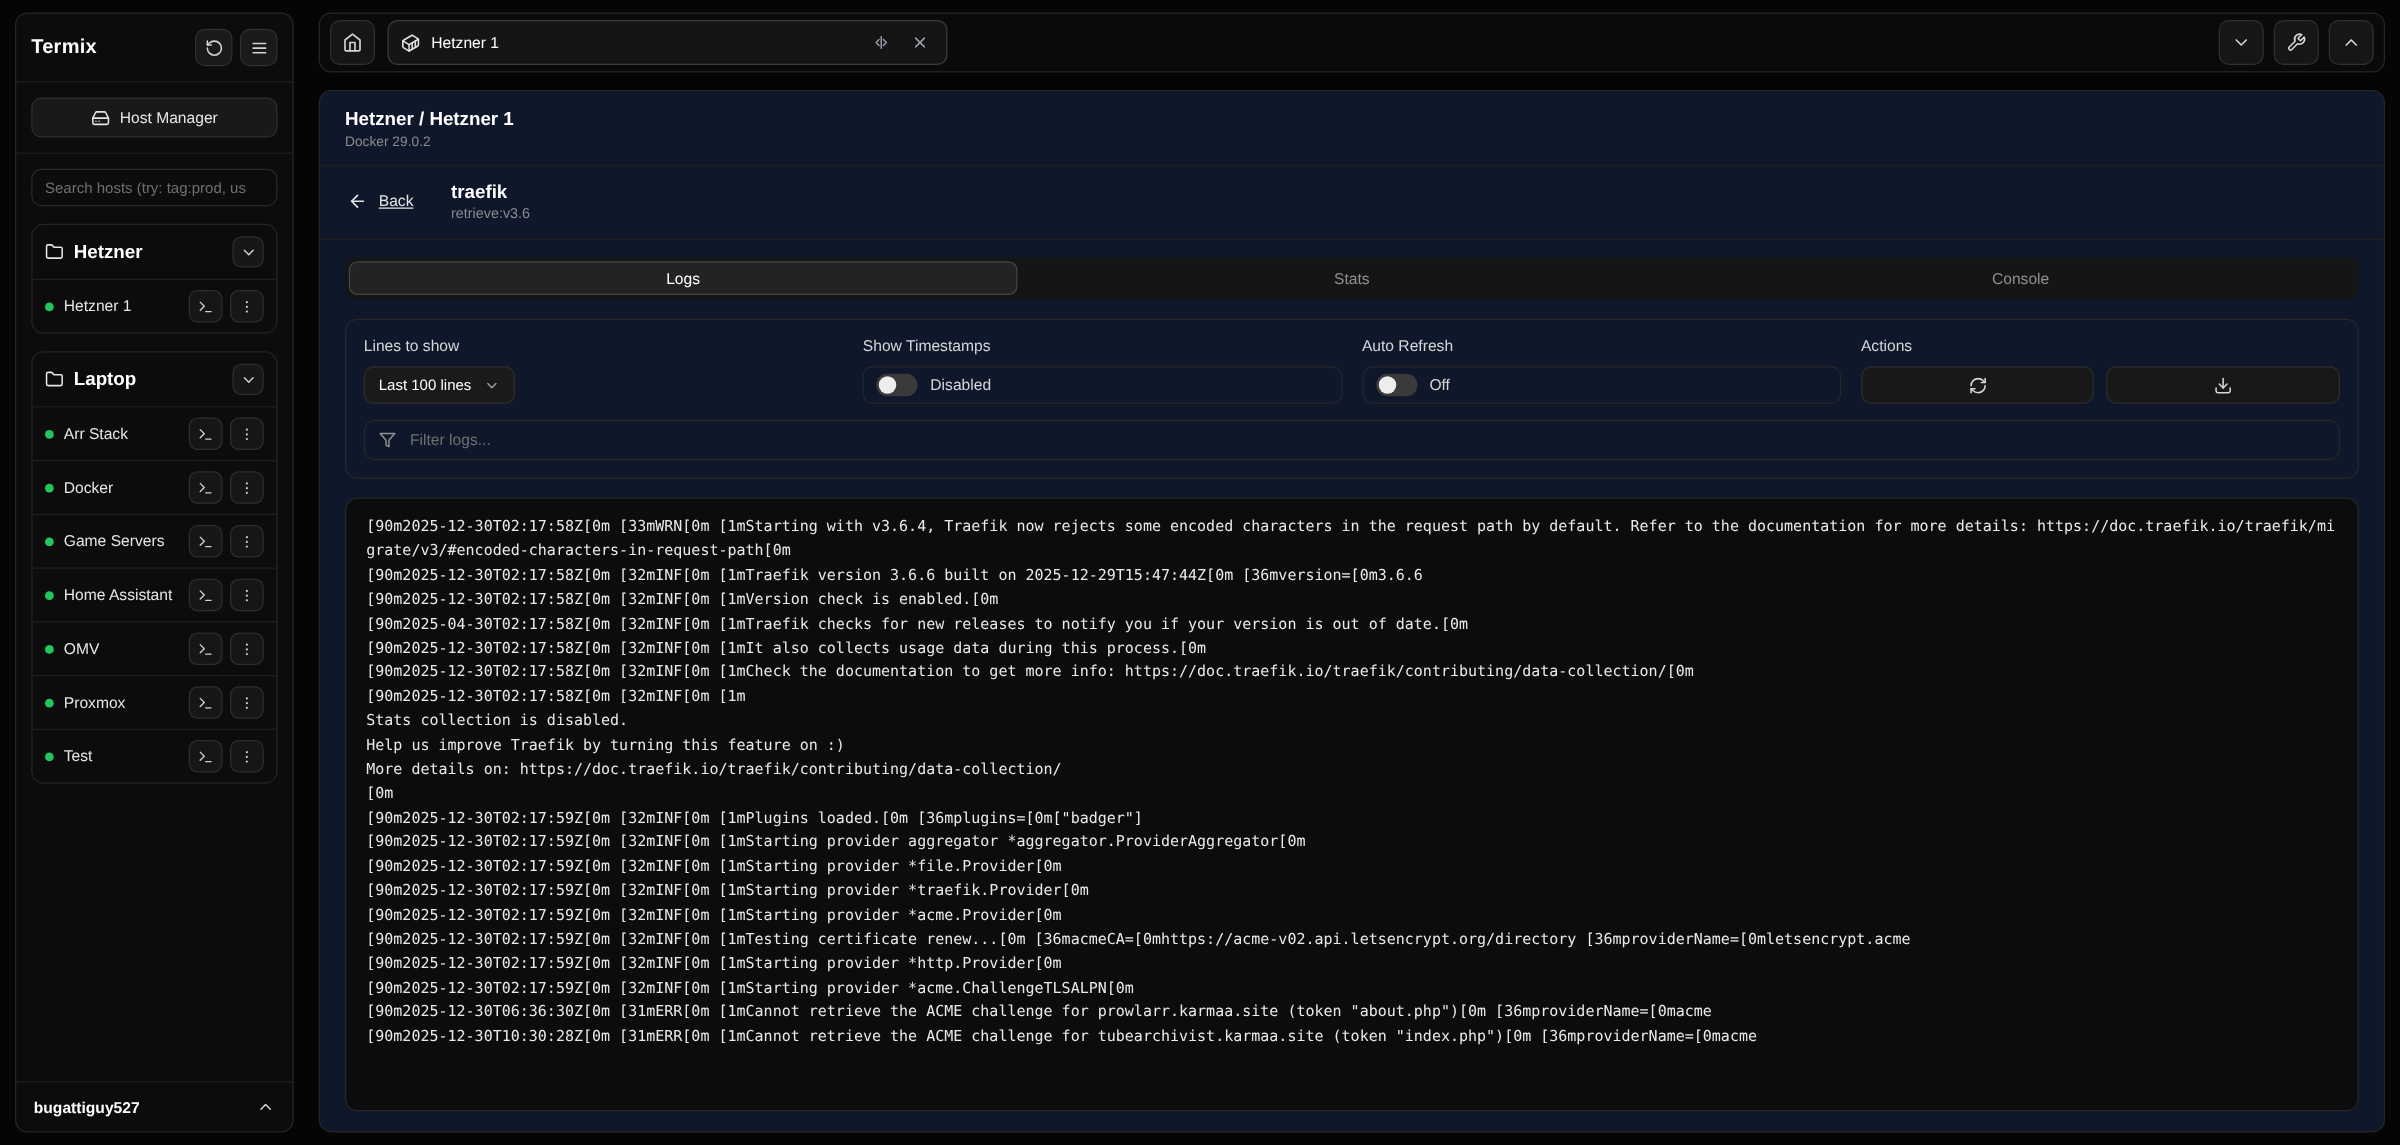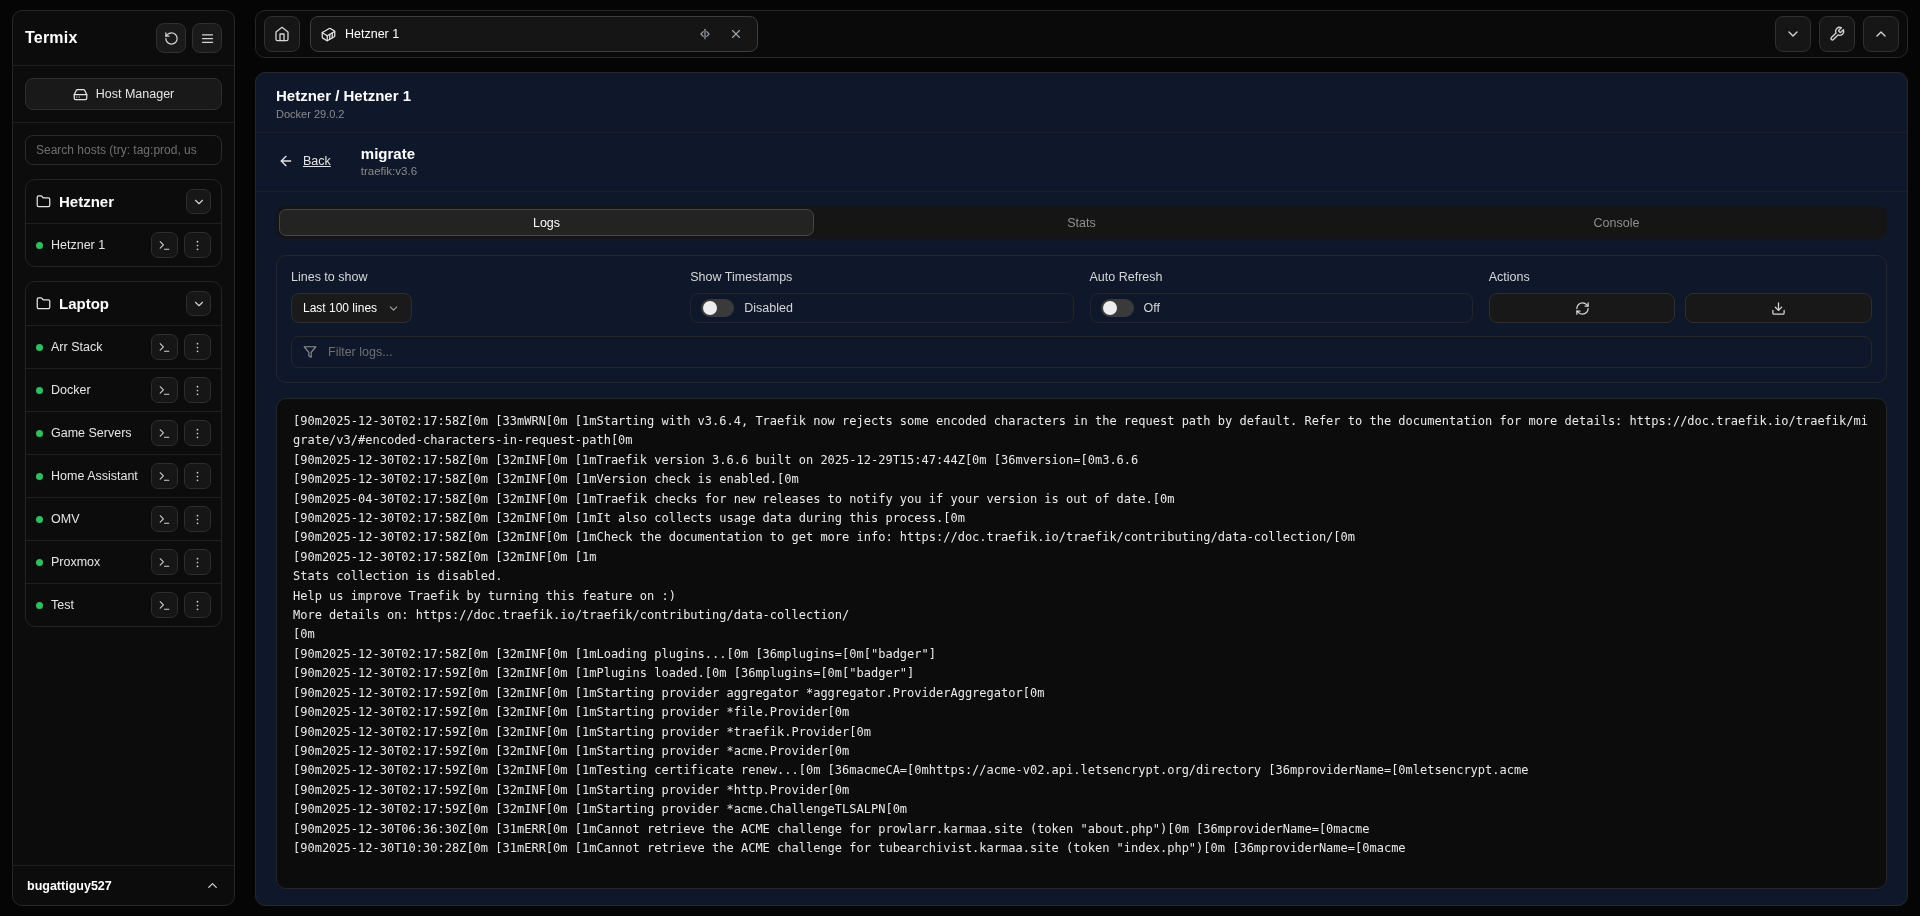--- a/index.html
+++ b/index.html
@@ -374,22 +374,22 @@
 
       <div class="back-row">
         <button class="back-btn">
           <svg width="16" height="16" viewBox="0 0 24 24" fill="none" stroke="currentColor" stroke-width="2" stroke-linecap="round" stroke-linejoin="round">
               <path d="m12 19-7-7 7-7"></path>
               <path d="M19 12H5"></path>
             </svg>
           <span>Back</span>
         </button>
         <div>
-          <div class="cname">migrate</div>
-          <div class="cimg">traefik:v3.6</div>
+          <div class="cname">traefik</div>
+          <div class="cimg">retrieve:v3.6</div>
         </div>
       </div>
 
       <div class="tabs-strip">
           <div class="seg active">Logs</div>
           <div class="seg">Stats</div>
           <div class="seg">Console</div>
         </div>
 
       <div class="controls">
@@ -453,21 +453,20 @@
           <div class="log-line">[90m2025-12-30T02:17:58Z[0m [32mINF[0m [1mTraefik version 3.6.6 built on 2025-12-29T15:47:44Z[0m [36mversion=[0m3.6.6</div>
           <div class="log-line">[90m2025-12-30T02:17:58Z[0m [32mINF[0m [1mVersion check is enabled.[0m</div>
           <div class="log-line">[90m2025-04-30T02:17:58Z[0m [32mINF[0m [1mTraefik checks for new releases to notify you if your version is out of date.[0m</div>
           <div class="log-line">[90m2025-12-30T02:17:58Z[0m [32mINF[0m [1mIt also collects usage data during this process.[0m</div>
           <div class="log-line">[90m2025-12-30T02:17:58Z[0m [32mINF[0m [1mCheck the documentation to get more info: https://doc.traefik.io/traefik/contributing/data-collection/[0m</div>
           <div class="log-line">[90m2025-12-30T02:17:58Z[0m [32mINF[0m [1m</div>
           <div class="log-line">Stats collection is disabled.</div>
           <div class="log-line">Help us improve Traefik by turning this feature on :)</div>
           <div class="log-line">More details on: https://doc.traefik.io/traefik/contributing/data-collection/</div>
           <div class="log-line">[0m</div>
-          <div class="log-line">[90m2025-12-30T02:17:58Z[0m [32mINF[0m [1mLoading plugins...[0m [36mplugins=[0m["badger"]</div>
           <div class="log-line">[90m2025-12-30T02:17:59Z[0m [32mINF[0m [1mPlugins loaded.[0m [36mplugins=[0m["badger"]</div>
           <div class="log-line">[90m2025-12-30T02:17:59Z[0m [32mINF[0m [1mStarting provider aggregator *aggregator.ProviderAggregator[0m</div>
           <div class="log-line">[90m2025-12-30T02:17:59Z[0m [32mINF[0m [1mStarting provider *file.Provider[0m</div>
           <div class="log-line">[90m2025-12-30T02:17:59Z[0m [32mINF[0m [1mStarting provider *traefik.Provider[0m</div>
           <div class="log-line">[90m2025-12-30T02:17:59Z[0m [32mINF[0m [1mStarting provider *acme.Provider[0m</div>
           <div class="log-line">[90m2025-12-30T02:17:59Z[0m [32mINF[0m [1mTesting certificate renew...[0m [36macmeCA=[0mhttps://acme-v02.api.letsencrypt.org/directory [36mproviderName=[0mletsencrypt.acme</div>
           <div class="log-line">[90m2025-12-30T02:17:59Z[0m [32mINF[0m [1mStarting provider *http.Provider[0m</div>
           <div class="log-line">[90m2025-12-30T02:17:59Z[0m [32mINF[0m [1mStarting provider *acme.ChallengeTLSALPN[0m</div>
           <div class="log-line">[90m2025-12-30T06:36:30Z[0m [31mERR[0m [1mCannot retrieve the ACME challenge for prowlarr.karmaa.site (token "about.php")[0m [36mproviderName=[0macme</div>
           <div class="log-line">[90m2025-12-30T10:30:28Z[0m [31mERR[0m [1mCannot retrieve the ACME challenge for tubearchivist.karmaa.site (token "index.php")[0m [36mproviderName=[0macme</div>

